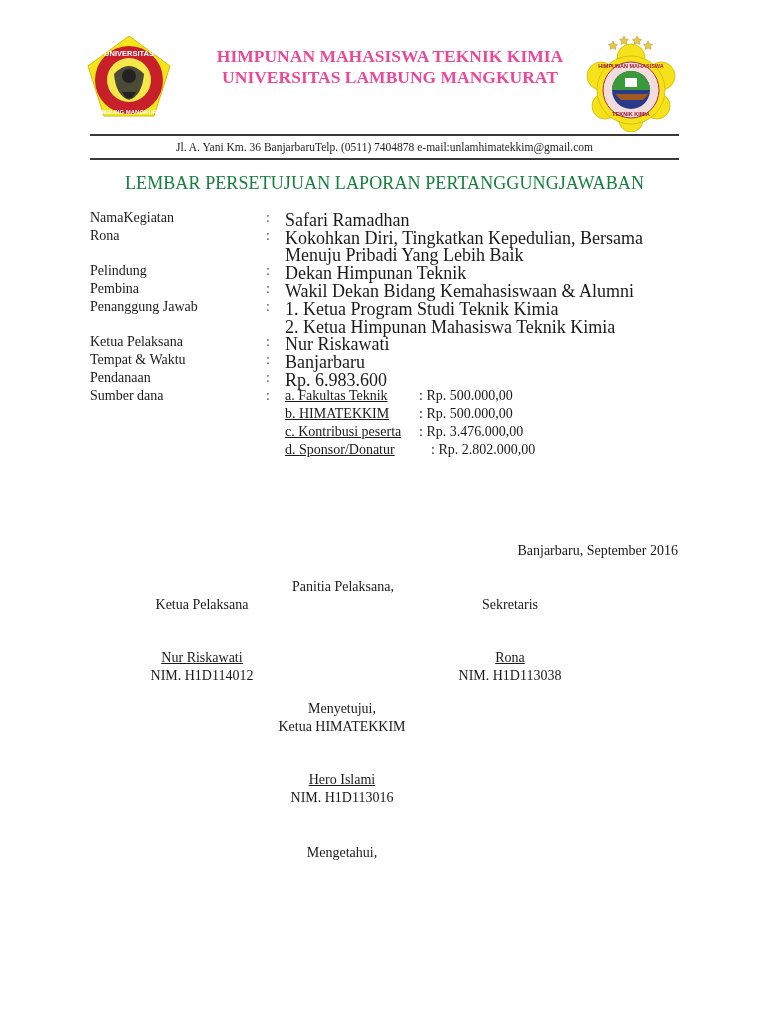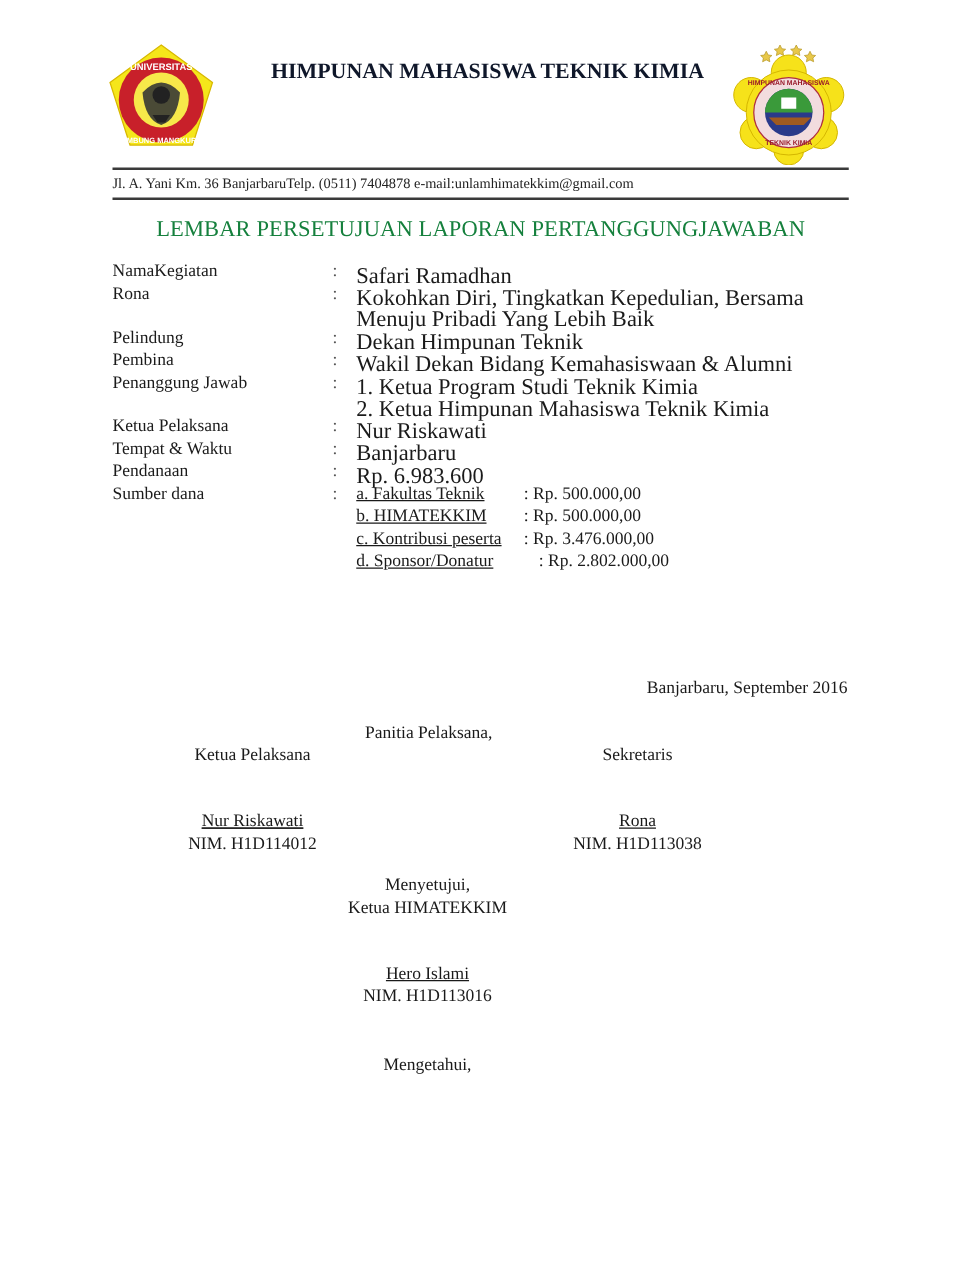--- a/index.html
+++ b/index.html
@@ -1,23 +1,23 @@
 <!DOCTYPE html>
 <html><head>
 <meta charset="utf-8">
 <style>
   html, body { margin:0; padding:0; background:#ffffff; }
   body { width:768px; height:1024px; position:relative; overflow:hidden;
          font-family:"Liberation Serif", "DejaVu Serif", serif; color:#1a1a1a; }
   .logo { position:absolute; }
   .head-title { position:absolute; left:190px; width:400px; text-align:center;
-                font-weight:bold; font-size:17.5px; line-height:20.5px; top:46px; color:#0f172a; }
+                font-weight:bold; font-size:17.5px; line-height:20.5px; top:46px; color:#ec4899; }
   .head-title div { white-space:nowrap; }
   .rule { position:absolute; left:90px; width:589px; background:#3a3a3a; }
-  .address { position:absolute; left:90px; width:589px; top:141px; 
+  .address { position:absolute; left:90px; width:589px; top:141px; text-align:center;
              font-size:11.5px; color:#222; white-space:nowrap; }
   .doc-title { position:absolute; left:90px; width:589px; top:173px; text-align:center;
                font-size:18px; font-weight:normal; color:#15803d; letter-spacing:0.1px;font-family:Liberation Serif, serif; }
   .lbl { position:absolute; left:90px; font-size:14px; white-space:nowrap; }
   .colon { position:absolute; left:266px; font-size:14px; color:#555; }
   .val { position:absolute; left:285px; font-size:18px; white-space:nowrap; }
   .fund-name { position:absolute; left:285px; font-size:14px; white-space:nowrap;text-decoration:underline; }
   .fund-amt { position:absolute; font-size:14px; white-space:nowrap; }
   .sig { position:absolute; font-size:14px; white-space:nowrap; text-align:center; }
   .u { text-decoration:underline; }
@@ -60,20 +60,21 @@
     <path d="M29,58 A19,19 0 0,1 67,58 L48,58 Z" fill="#3a9a3a"></path>
     <rect x="42" y="46" width="12" height="9" fill="#fff"></rect>
     <path d="M32,62 L66,62 L60,68 L38,68 Z" fill="#a05a20"></path>
     <text x="48" y="36" font-size="5.5" font-weight="bold" fill="#9a1a2a" text-anchor="middle" font-family="Liberation Sans, sans-serif">HIMPUNAN MAHASISWA</text>
     <text x="48" y="84" font-size="5.5" font-weight="bold" fill="#9a1a2a" text-anchor="middle" font-family="Liberation Sans, sans-serif">TEKNIK KIMIA</text>
   </svg>
 </div>
 
 <div class="head-title">
   <div>HIMPUNAN MAHASISWA TEKNIK KIMIA</div>
+  <div>UNIVERSITAS LAMBUNG MANGKURAT</div>
 </div>
 
 <div class="rule" style="top:134px; height:2px;"></div>
 <div class="address">Jl. A. Yani Km. 36 BanjarbaruTelp. (0511) 7404878 e-mail:unlamhimatekkim@gmail.com</div>
 <div class="rule" style="top:158px; height:1.5px;"></div>
 
 <div class="doc-title">LEMBAR PERSETUJUAN LAPORAN PERTANGGUNGJAWABAN</div>
 
 <div>
 

